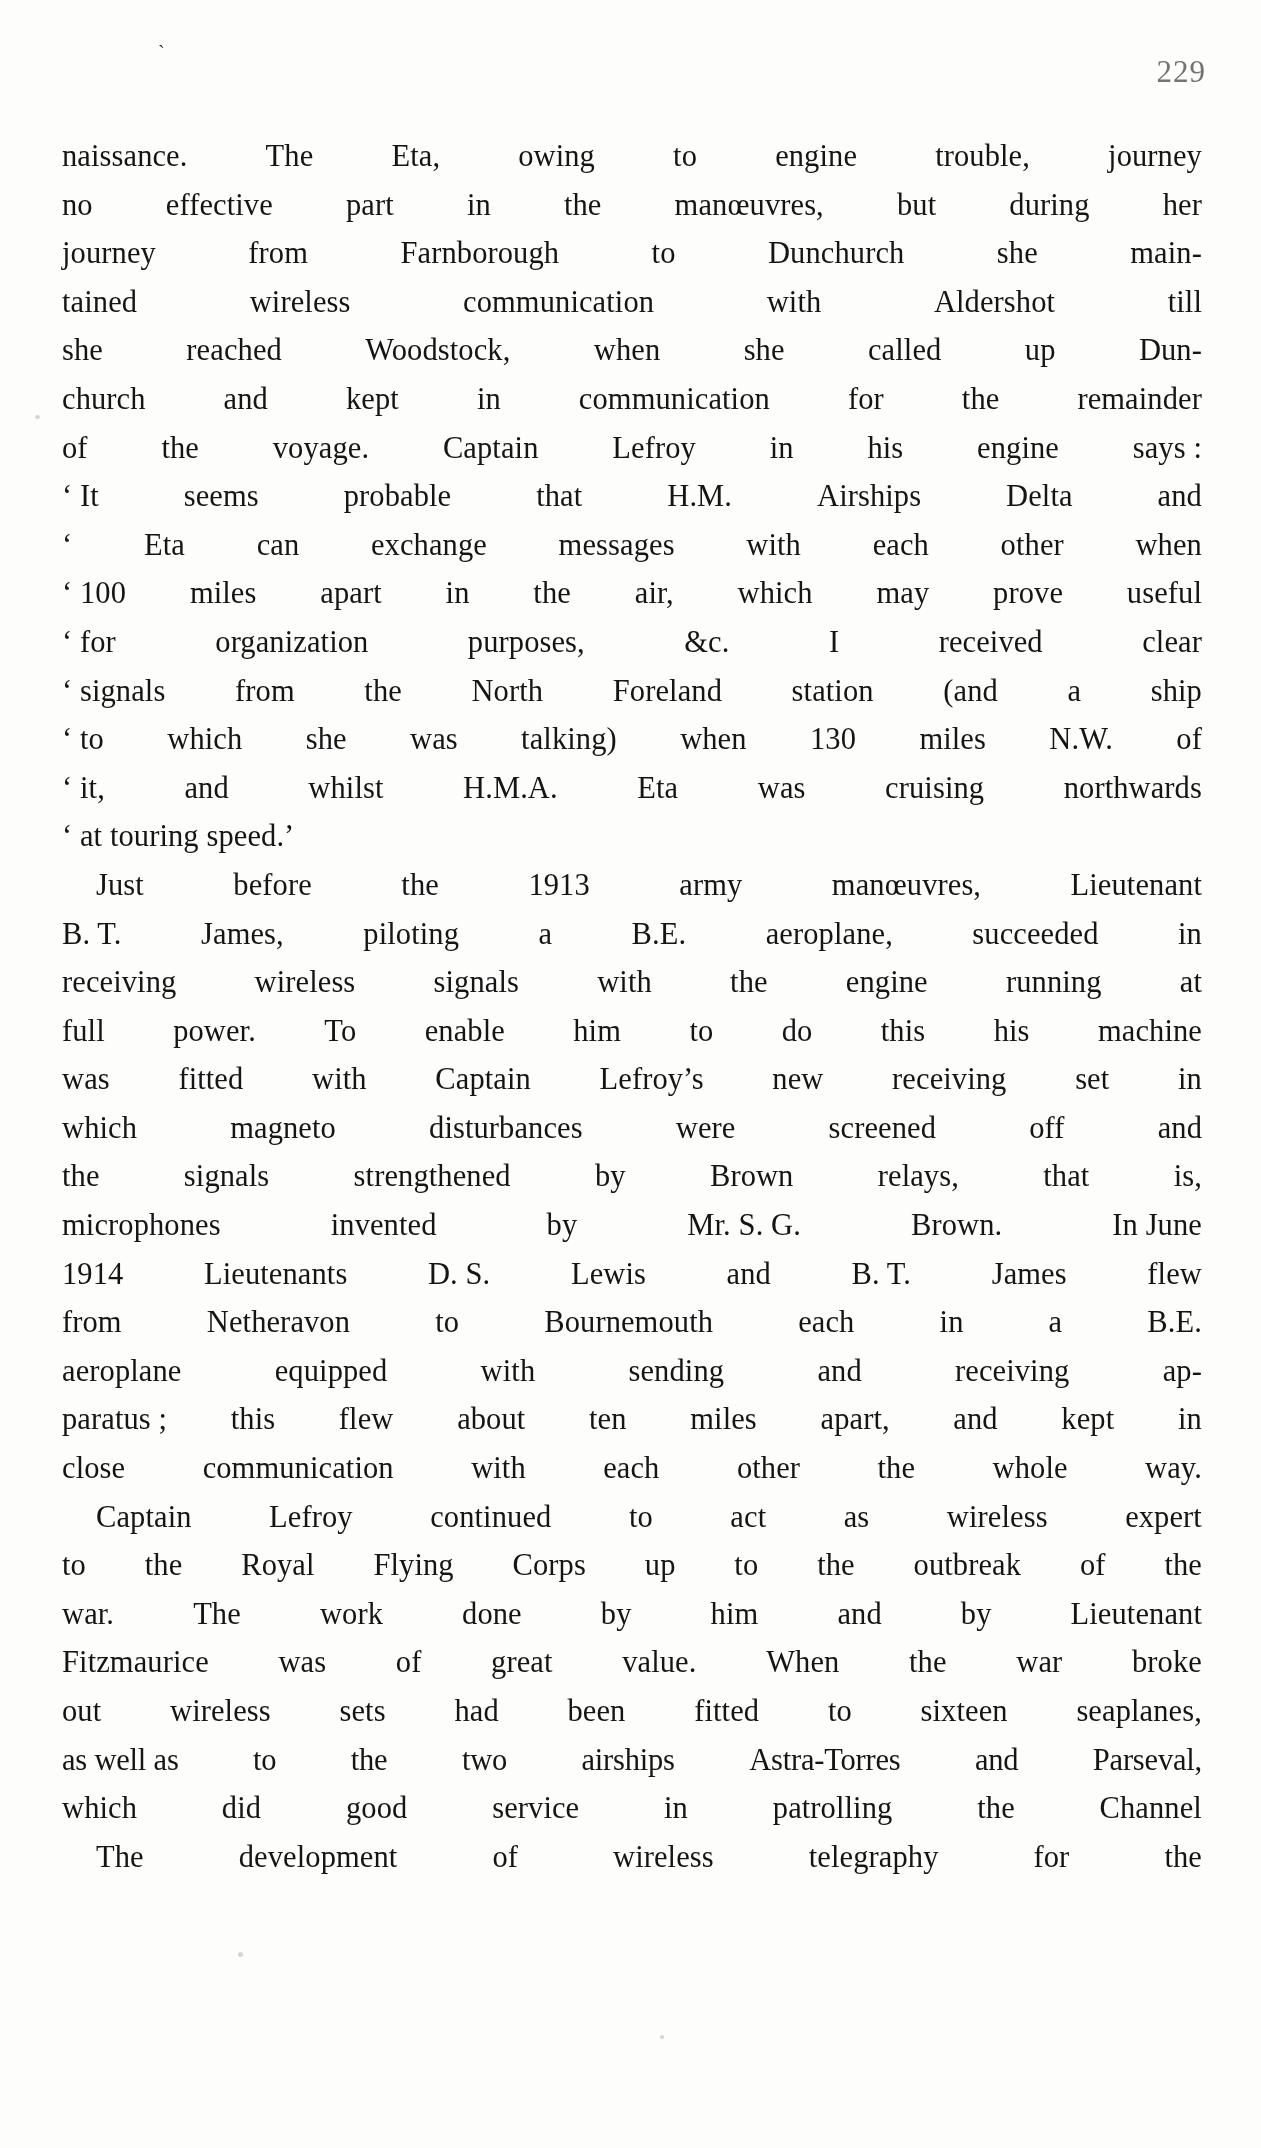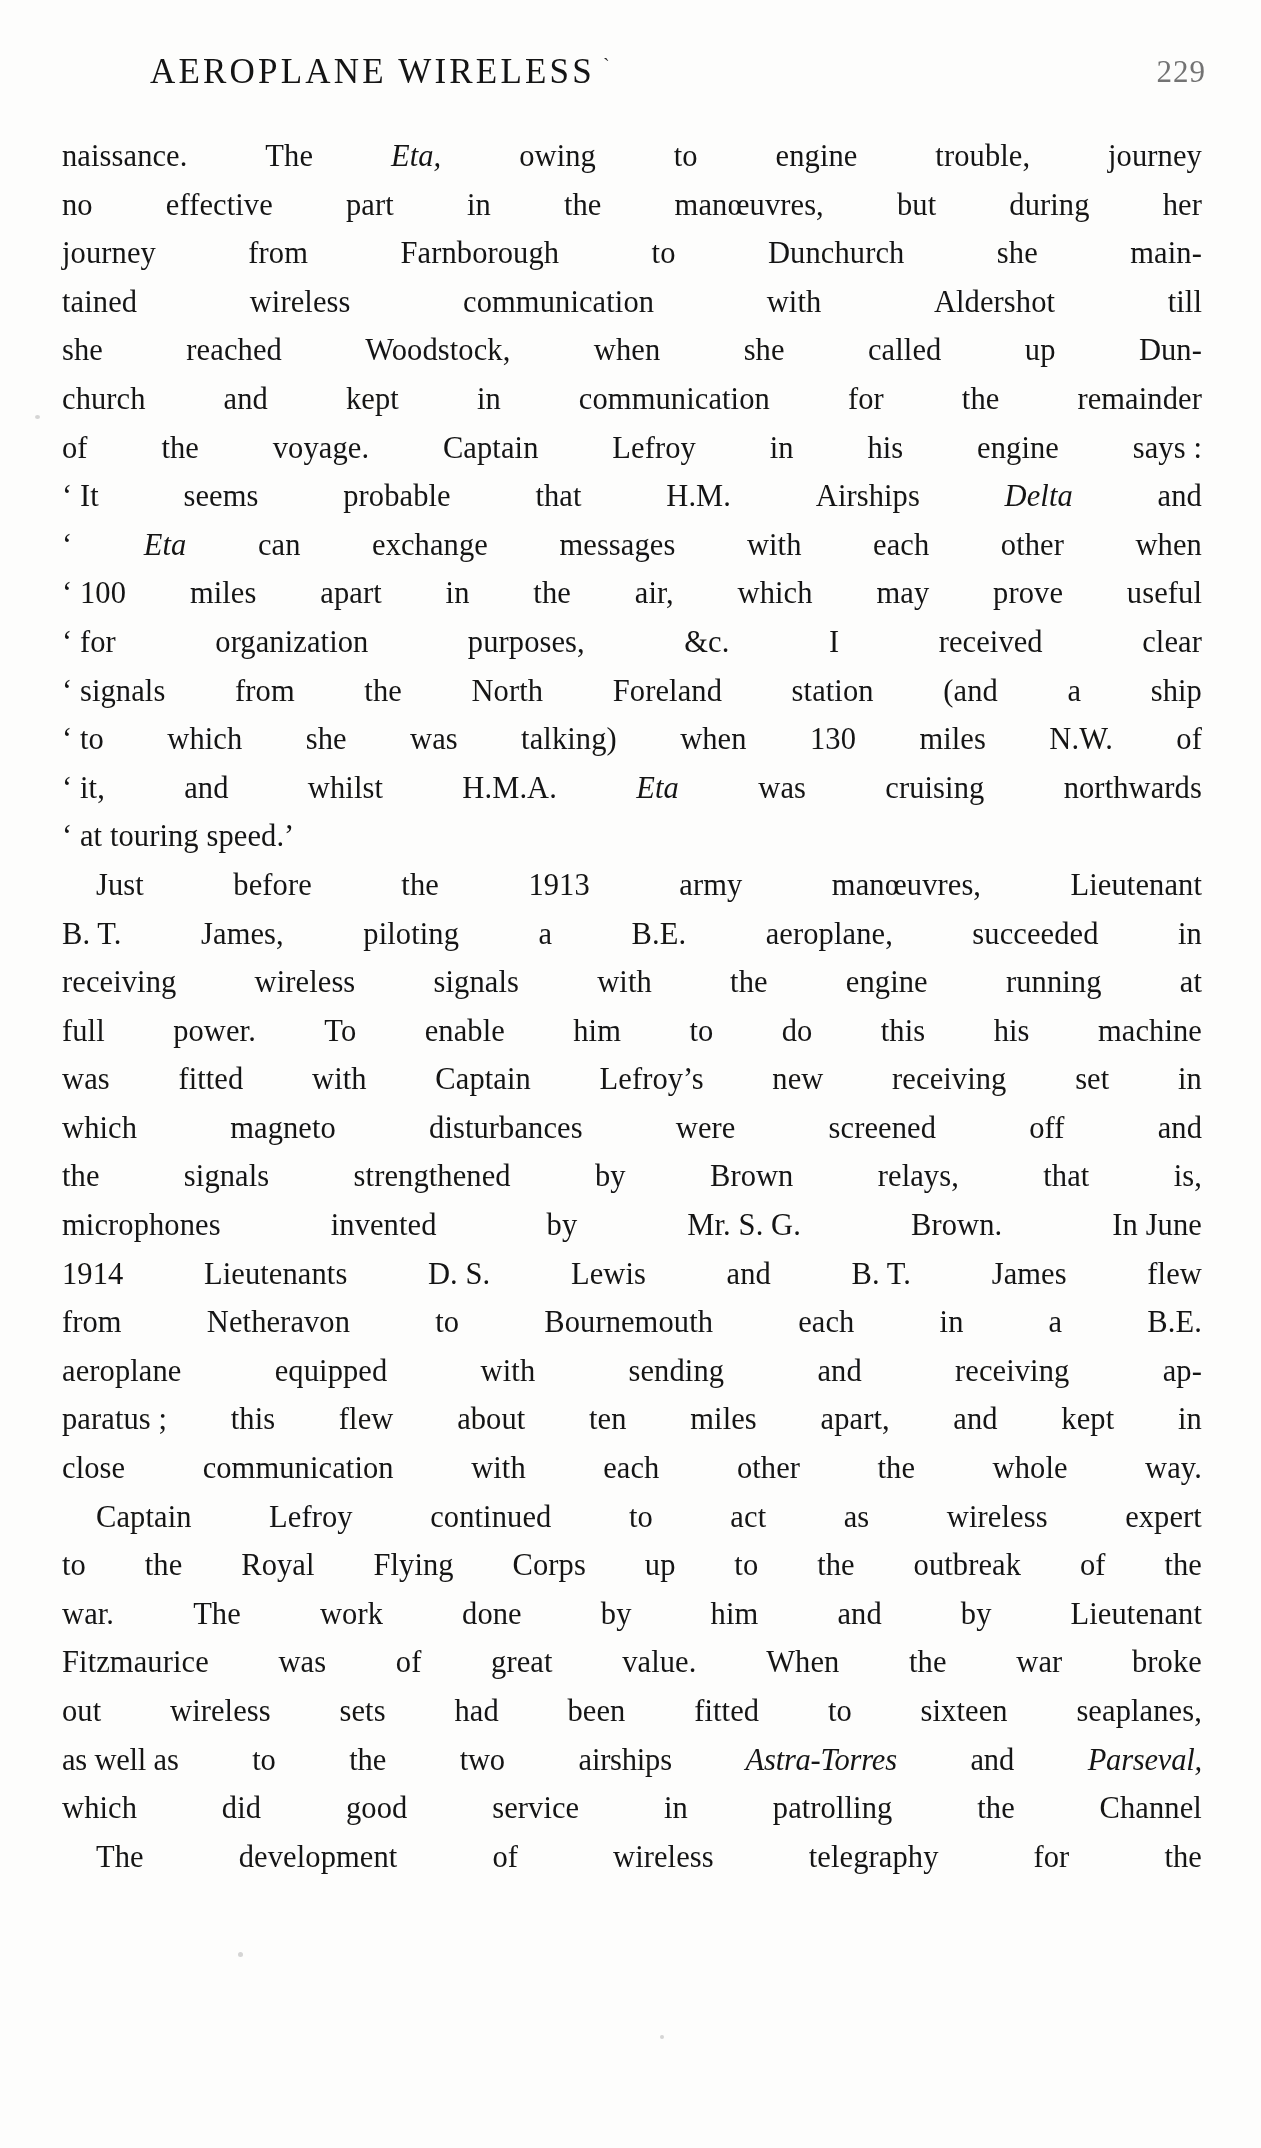--- a/index.html
+++ b/index.html
@@ -66,37 +66,36 @@
     white-space: nowrap;
     letter-spacing: 0.1px;
   }
   .just {
     display: flex;
     justify-content: space-between;
     white-space: nowrap;
   }
   .just > span { display: inline-block; }
   .indent { padding-left: 34px; }
-  .ital { font-style: italic; }
+  .ital { }
   .tight { letter-spacing: -0.2px; }
   .lastline { white-space: nowrap; }
   .noise {
     position: absolute;
     opacity: 0.35;
     background: #8a8a8a;
     border-radius: 50%;
   }
 </style>
 </head>
 <body>
 
 <div class="page">
 
   <div class="header">
-    <span class="running-title">AEROPLANE WIRELESS</span>
     <span class="header-tick">`</span>
   </div>
   <div class="folio">229</div>
 
   <div class="body-text">
 
     <div class="ln just">
       <span>naissance.</span>
       <span>The</span>
       <span class="ital">Eta,</span>

